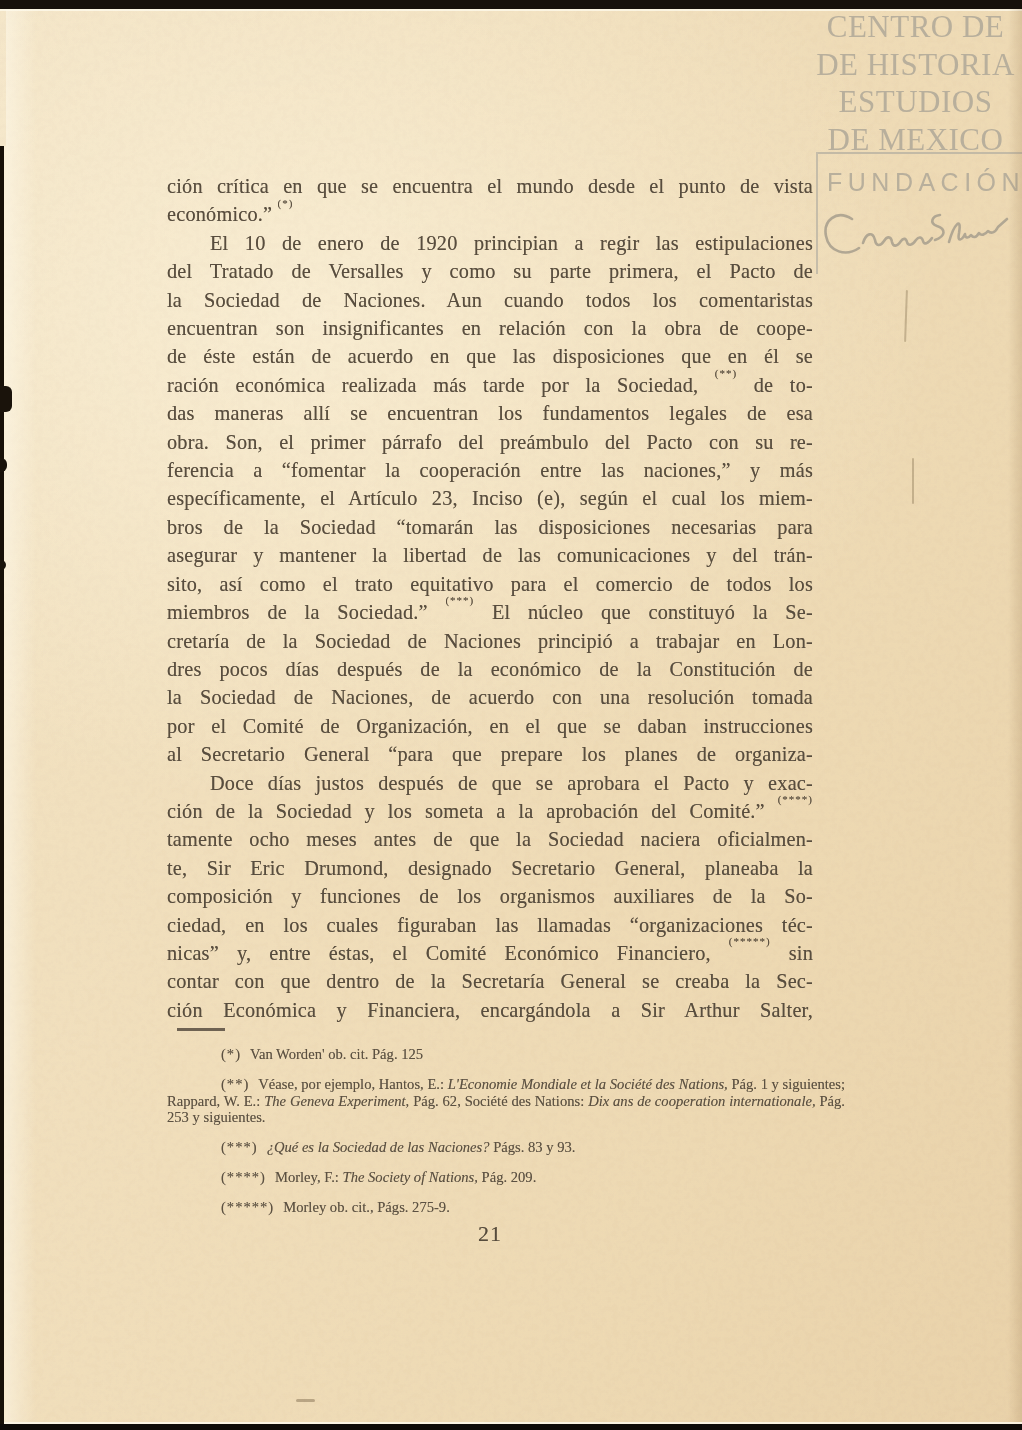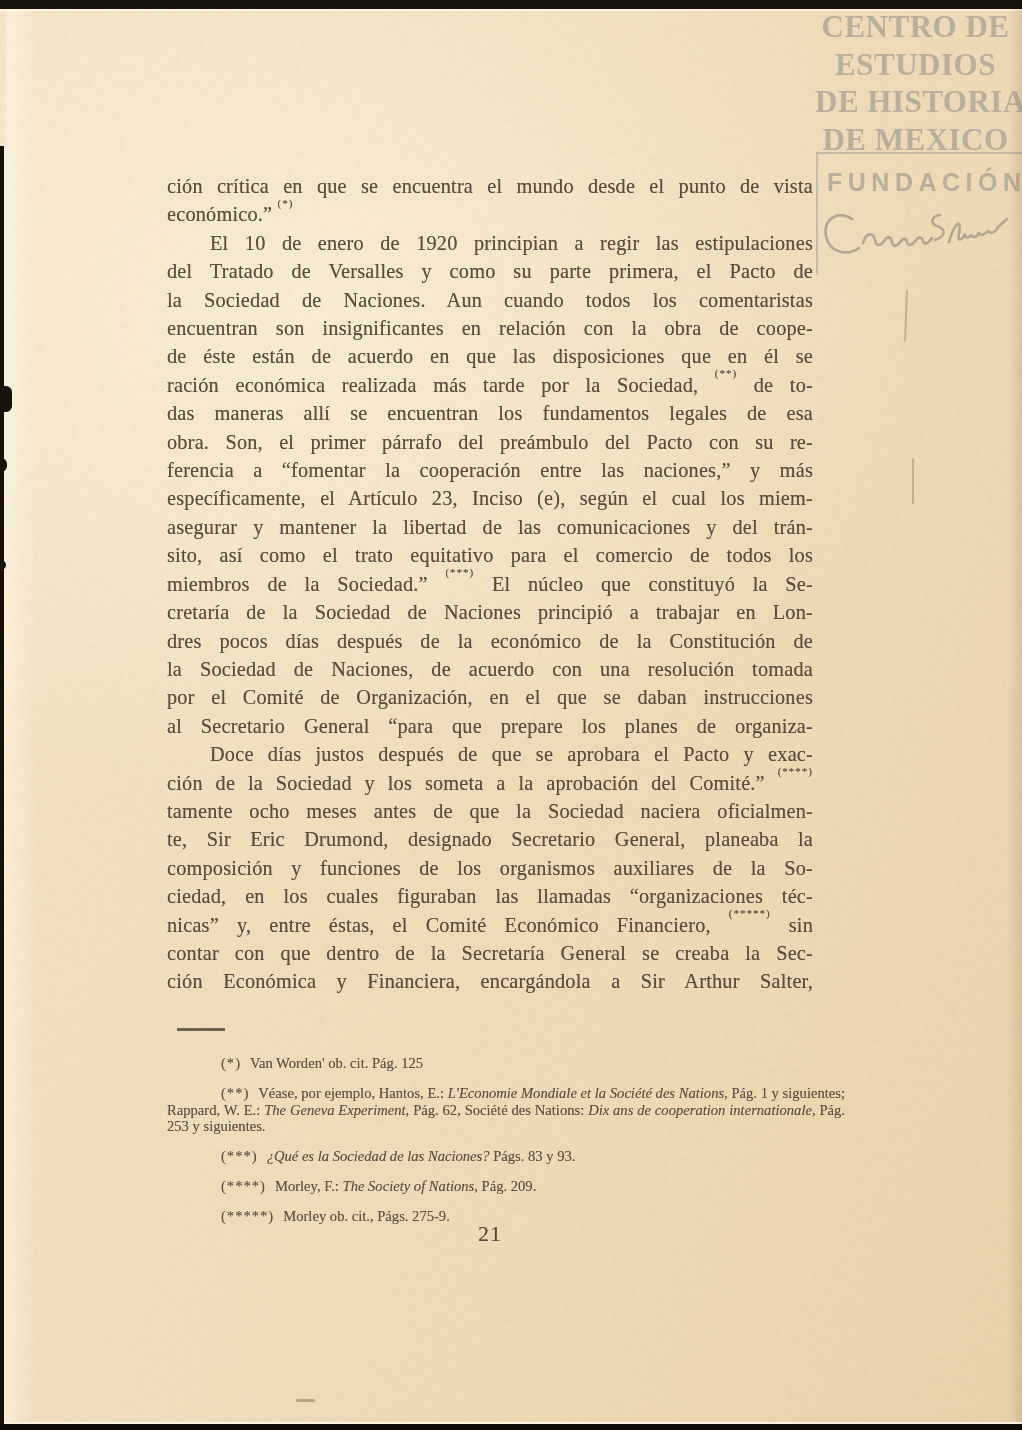--- a/index.html
+++ b/index.html
@@ -26,61 +26,61 @@
   .notch-a{top:386px;width:12px;height:26px;}
   .notch-b{top:458px;width:7px;height:14px;}
   .notch-c{top:560px;width:6px;height:10px;}
   .scratch{position:absolute;background:rgba(110,90,60,.32);border-radius:2px;}
   .scratch-1{left:905px;top:290px;width:2px;height:52px;transform:rotate(2deg);}
   .scratch-2{left:912px;top:458px;width:2px;height:46px;}
   .smudge{position:absolute;left:296px;top:1399px;width:19px;height:3px;background:rgba(120,100,70,.45);border-radius:2px;}
   
   .stamp-institution{position:absolute;left:815px;top:8px;width:201px;text-align:center;}
   .stamp-line{font-size:31px;line-height:37.5px;letter-spacing:.5px;white-space:nowrap;}
-  .stamp-institution,.stamp-foundation{color:#b8af9c;font-weight:bold;}
+  .stamp-institution,.stamp-foundation{color:#b8af9c;}
   .stamp-rule{position:absolute;left:817px;top:152px;right:0;height:1.5px;background:#c3baa6;}
   .stamp-vline{position:absolute;left:816px;top:152px;width:1.5px;height:122px;background:#c6bda9;}
   .stamp-foundation{position:absolute;left:827px;top:168px;font-family:"Liberation Sans","DejaVu Sans",sans-serif;
     font-size:25px;letter-spacing:5.5px;white-space:nowrap;}
   .signature{position:absolute;left:818px;top:203px;}
   
   .body-text{position:absolute;left:167px;top:172px;width:646px;
     font-size:20.3px;color:#584d3e;letter-spacing:.2px;
     text-shadow:0 0 .4px rgba(88,77,62,.55);}
   .line{line-height:28.4px;text-align:justify;text-align-last:justify;white-space:normal;}
   .line.indent{text-indent:43px;}
   .line.no-just{text-align-last:left;}
   sup.ref{font-size:11px;line-height:0;position:relative;top:-7px;letter-spacing:1px;}
   
   .fn-rule{position:absolute;left:177px;top:1028px;width:48px;height:2.5px;background:#6e6252;}
   .footnotes{position:absolute;left:167px;top:1046px;width:678px;
     font-size:14.6px;color:#5c5142;text-shadow:0 0 .3px rgba(92,81,66,.5);}
-  .footnote{margin:9px 0 13px 0;line-height:16.8px;text-indent:54px;text-align:justify;}
+  .footnote{margin:0 0 13px 0;line-height:16.8px;text-indent:54px;text-align:justify;}
   .fn-marker{margin-right:9px;letter-spacing:1px;}
   .footnote em{font-style:italic;}
   .page-number{position:absolute;left:167px;top:1221px;width:646px;text-align:center;
     font-size:22px;color:#564b3c;letter-spacing:1px;text-shadow:0 0 .4px rgba(86,75,60,.5);}
 </style>
 </head>
 <body>
 
 <div class="scan">
 
   <svg class="texture" xmlns="http://www.w3.org/2000/svg">
     <filter id="grain">
       <feTurbulence type="fractalNoise" baseFrequency="0.16" numOctaves="4" seed="11" result="t"></feTurbulence>
       <feColorMatrix in="t" type="matrix" values="0 0 0 0 0.55  0 0 0 0 0.45  0 0 0 0 0.29  0 0 0 0.07 0"></feColorMatrix>
     </filter>
     <rect width="100%" height="100%" filter="url(#grain)"></rect>
   </svg>
 
   <div class="stamp-institution">
       <div class="stamp-line">CENTRO DE</div>
+      <div class="stamp-line">DE HISTORIA</div>
       <div class="stamp-line">ESTUDIOS</div>
-      <div class="stamp-line">DE HISTORIA</div>
       <div class="stamp-line">DE MEXICO</div>
     </div>
   <div class="stamp-rule"></div>
   <div class="stamp-vline"></div>
   <div class="stamp-foundation">FUNDACIÓN</div>
   <svg class="signature" width="200" height="68" viewBox="0 0 200 68" fill="none" stroke="#b1a793" stroke-width="2.6" stroke-linecap="round" stroke-linejoin="round" aria-label="Carlos Slim">
     <path d="M34,16 C18,6 5,18 8,33 C11,49 28,54 41,45"></path>
     <path d="M45,40 c3,-10 10,-12 12,-3 c1,6 5,7 9,1 c3,-5 7,-5 8,1 c1,5 5,5 9,-1 c2,-3 5,-3 6,1 c1,4 5,4 9,-2 c3,-4 6,-3 7,1 c1,4 5,3 9,-3"></path>
     <path d="M122,12 c-8,1 -11,8 -3,11 c9,3 9,10 -2,14"></path>
     <path d="M131,39 c5,-18 13,-26 10,-9 c-2,10 3,7 6,1 c0,4 3,5 6,1 c2,3 5,3 8,-2 c2,3 6,2 9,-2 c3,3 7,2 10,-4 l9,-8"></path>
@@ -92,20 +92,21 @@
       <div class="line indent">El 10 de enero de 1920 principian a regir las estipulaciones</div>
       <div class="line">del Tratado de Versalles y como su parte primera, el Pacto de</div>
       <div class="line">la Sociedad de Naciones. Aun cuando todos los comentaristas</div>
       <div class="line">encuentran son insignificantes en relación con la obra de coope-</div>
       <div class="line">de éste están de acuerdo en que las disposiciones que en él se</div>
       <div class="line">ración económica realizada más tarde por la Sociedad, <sup class="ref">(**)</sup> de to-</div>
       <div class="line">das maneras allí se encuentran los fundamentos legales de esa</div>
       <div class="line">obra. Son, el primer párrafo del preámbulo del Pacto con su re-</div>
       <div class="line">ferencia a “fomentar la cooperación entre las naciones,” y más</div>
       <div class="line">específicamente, el Artículo 23, Inciso (e), según el cual los miem-</div>
+      <div class="line">bros de la Sociedad “tomarán las disposiciones necesarias para</div>
       <div class="line">asegurar y mantener la libertad de las comunicaciones y del trán-</div>
       <div class="line">sito, así como el trato equitativo para el comercio de todos los</div>
       <div class="line">miembros de la Sociedad.” <sup class="ref">(***)</sup> El núcleo que constituyó la Se-</div>
       <div class="line">cretaría de la Sociedad de Naciones principió a trabajar en Lon-</div>
       <div class="line">dres pocos días después de la económico de la Constitución de</div>
       <div class="line">la Sociedad de Naciones, de acuerdo con una resolución tomada</div>
       <div class="line">por el Comité de Organización, en el que se daban instrucciones</div>
       <div class="line">al Secretario General “para que prepare los planes de organiza-</div>
       <div class="line indent">Doce días justos después de que se aprobara el Pacto y exac-</div>
       <div class="line">ción de la Sociedad y los someta a la aprobación del Comité.” <sup class="ref">(****)</sup></div>

